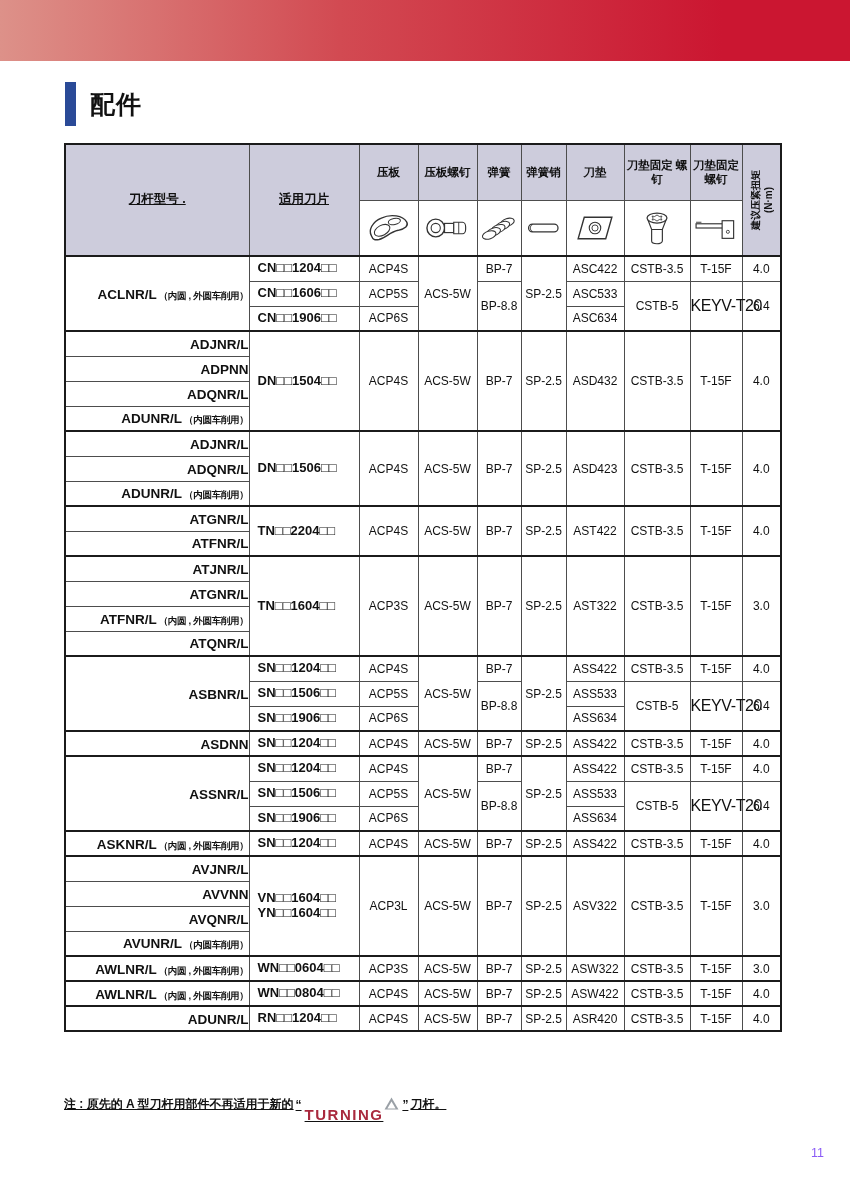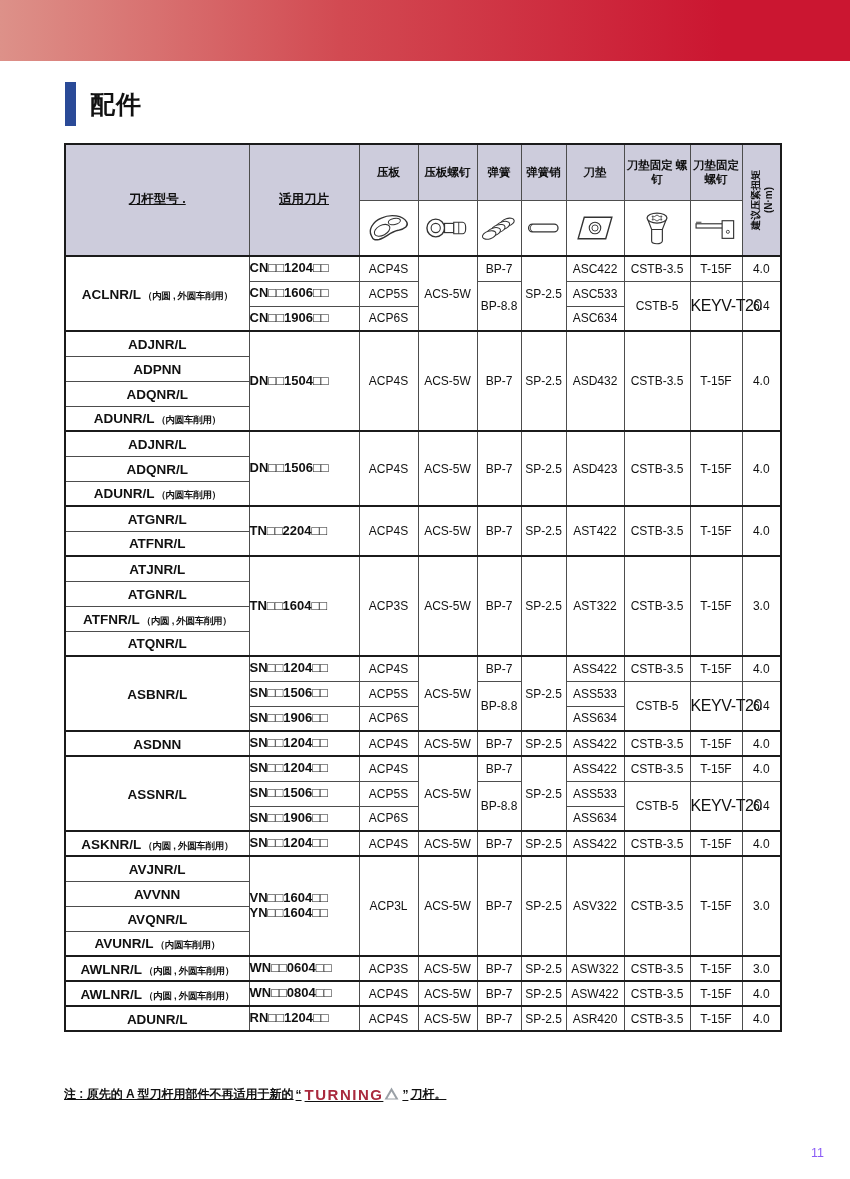--- a/index.html
+++ b/index.html
@@ -19,24 +19,24 @@
   th,td{border:1px solid #4d4d4d;padding:0;vertical-align:middle;overflow:visible;}
   thead th{background:#cdccdc;font-weight:600;font-size:11.5px;line-height:1.25;text-align:center;}
   th.model-h,th.insert-h{font-size:12.5px;text-decoration:underline;}
   tr.h-label{height:56px;}
   tr.h-icon{height:56px;}
   th.part-icon{background:#ffffff;}
   th.torque-h{background:#cdccdc;}
   .rot{transform:rotate(-90deg);white-space:nowrap;font-size:10px;line-height:1.3;font-weight:600;display:flex;flex-direction:column;align-items:center;}
   tbody tr{height:25px;}
   tr.bstart td{border-top:2px solid #1b1b1b;}
-  td.model-cell{text-align:center;white-space:nowrap;background:#fff;}
+  td.model-cell{text-align:right;white-space:nowrap;background:#fff;}
   td.model-cell .mname{font-weight:bold;font-size:13.5px;}
   td.model-cell .msub{font-size:9.5px;font-weight:600;margin-left:2px;letter-spacing:-0.3px;}
-  td.insert-cell{text-align:left;font-weight:bold;font-size:13px;white-space:nowrap;line-height:1.15;}
+  td.insert-cell{text-align:left;padding-left:8px;font-weight:bold;font-size:13px;white-space:nowrap;line-height:1.15;}
   td.data-cell{text-align:center;font-size:12px;white-space:nowrap;}
   td.data-cell.small{font-size:16px;letter-spacing:-0.4px;margin-left:48px;}
 
   .note{position:absolute;top:1086px;left:64px;display:flex;align-items:center;font-size:12px;font-weight:600;white-space:nowrap;text-decoration:underline;}
   .note .q{margin:0 2px;font-weight:bold;}
   .turning{font-weight:800;font-size:15px;letter-spacing:1.5px;margin:0 1px;}
   .tri{margin:0 1px 2px 0;}
   .pagenum{position:absolute;top:1146px;right:26px;font-size:12.5px;color:#8b5cf6;}
   svg{display:block;margin:0 auto;}
 </style>
@@ -374,21 +374,21 @@
           <td class="data-cell">T-15F</td>
           <td class="data-cell">4.0</td>
         </tr>
       </tbody>
     </table>
 </div>
 
 <div class="note">
   <span>注 : 原先的 A 型刀杆用部件不再适用于新的</span>
   <span class="q">“</span>
-  <span class="turning" style="color: rgb(169, 41, 61);">TURNING</span>
+  <span class="turning" style="color: rgb(169, 41, 61); margin-top: 20px;">TURNING</span>
   <svg class="tri" width="15" height="13" viewBox="0 0 15 13">
     <path d="M7.5 0.5 L14.5 12.5 H0.5 Z" fill="#9aa0a6"></path>
     <path d="M7.5 4.6 L11.6 11.4 H3.4 Z" fill="#ffffff"></path>
   </svg>
   <span class="q">”</span>
   <span>刀杆。</span>
 </div>
 
 <div class="pagenum">11</div>
 

